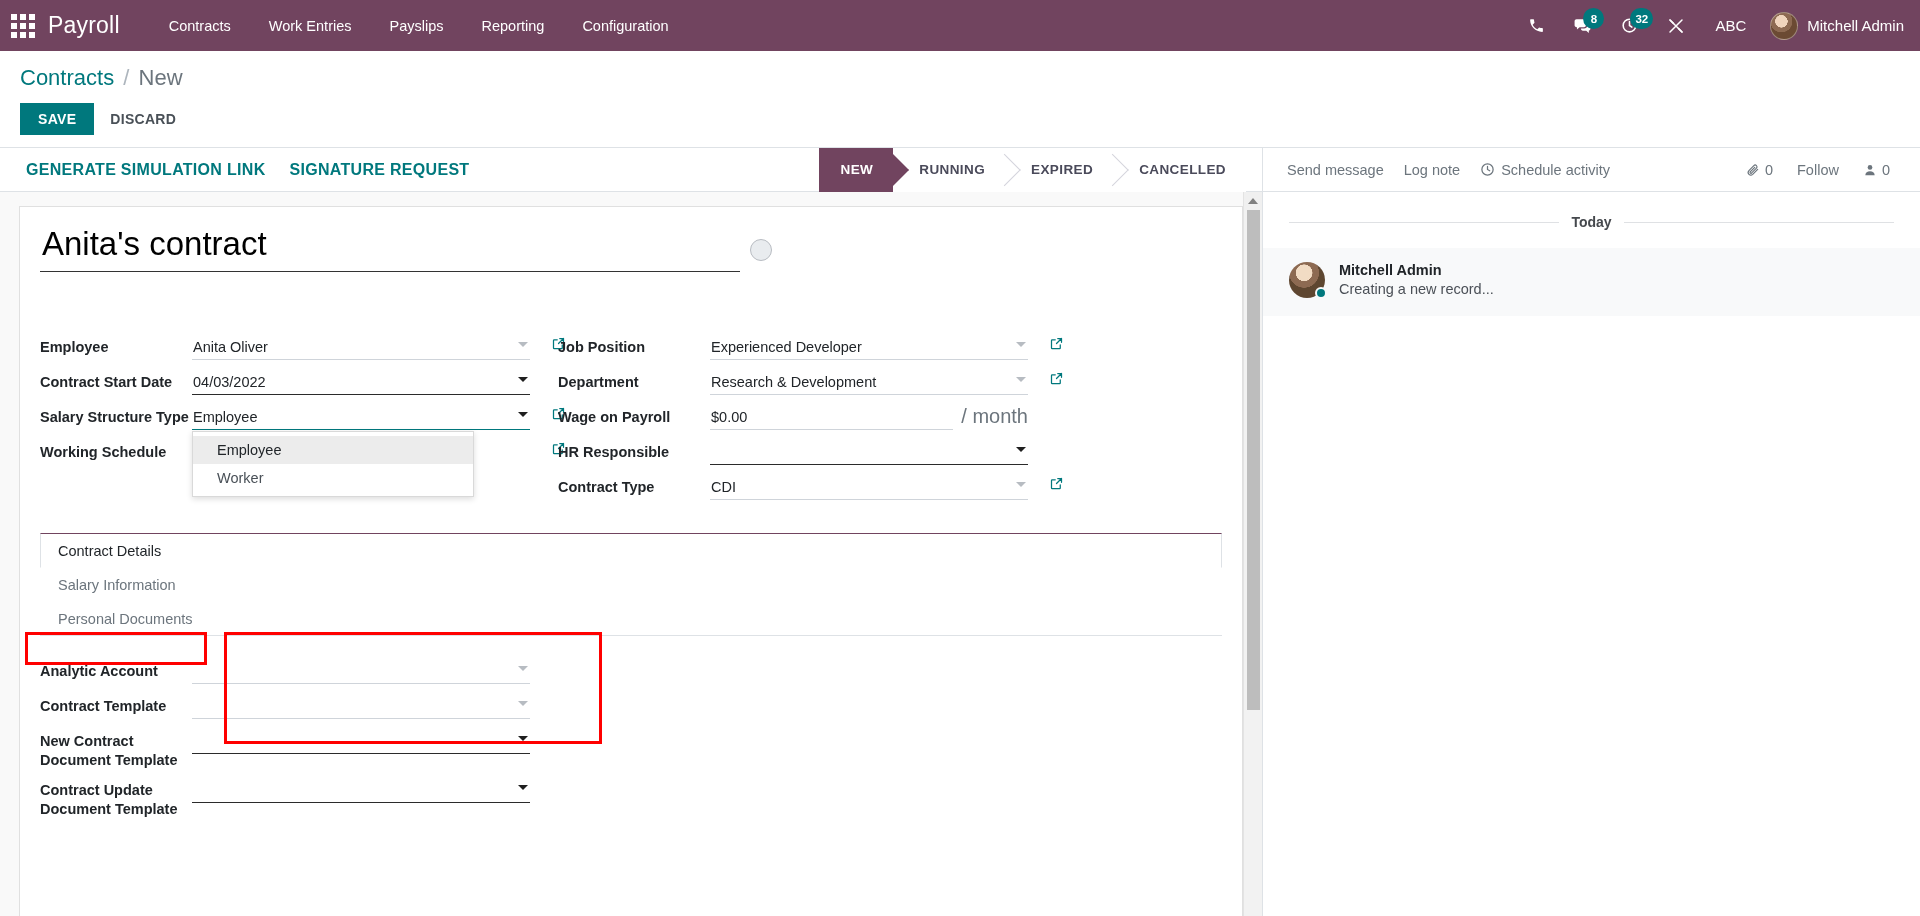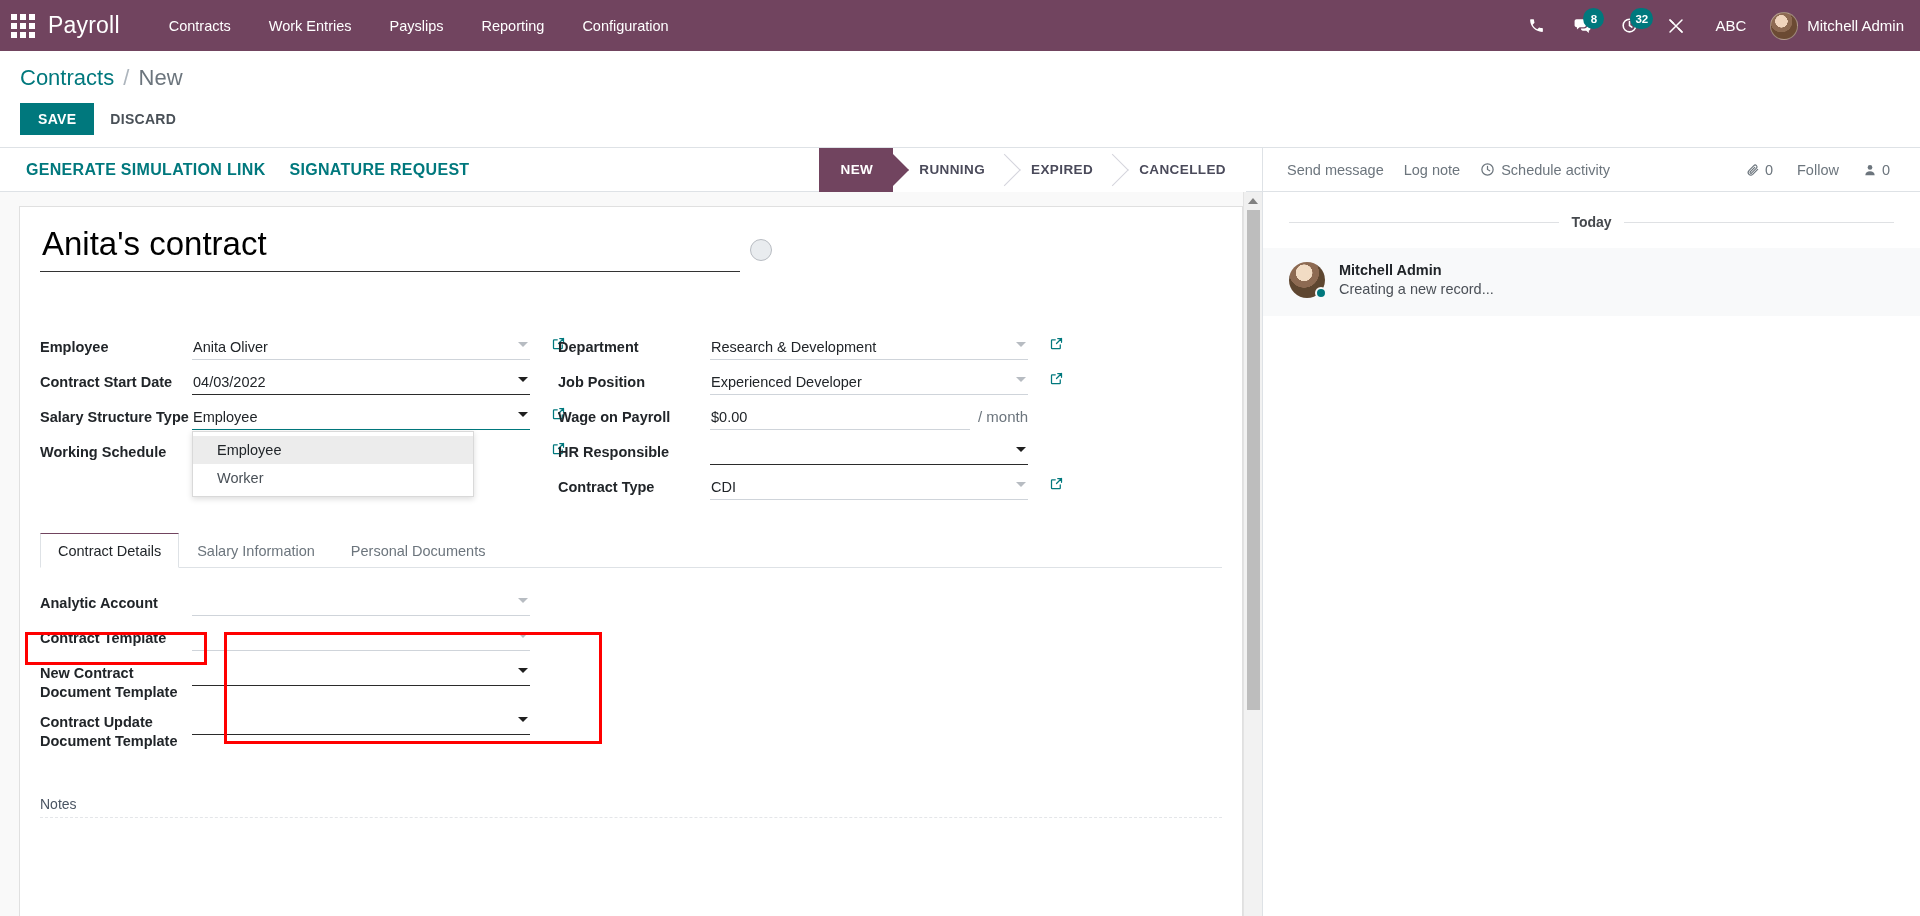--- a/index.html
+++ b/index.html
@@ -285,21 +285,21 @@
   .ext-link {
     position: absolute;
     right: -36px; top: 2px;
     color: #00787d;
     cursor: pointer;
     line-height: 1;
   }
   .wage-row .fctrl { display: flex; align-items: center; }
   .wage-row .finput { padding-right: 4px; }
   .wage-suffix {
-    font-size: 15px;
+    font-size: 20px;
     color: #6c757d;
     margin-left: 8px;
     white-space: nowrap;
     padding-bottom: 2px;
   }
 
   
   .red-box {
     position: absolute;
     border: 3px solid #ff0000;
@@ -325,20 +325,21 @@
     cursor: pointer;
     white-space: nowrap;
   }
   .dd-item.hovered { background: #ececec; color: #212529; }
 
   
   .notebook { margin-top: 24px; }
   .nb-tabs {
     display: flex;
     border-bottom: 1px solid #dee2e6;
+    flex-direction: column;
   }
   .nb-tab {
     font-size: 14.5px;
     color: #6c757d;
     padding: 9px 17px 8px 17px;
     cursor: pointer;
     border: 1px solid transparent;
     margin-bottom: -1px;
     white-space: nowrap;
   }
@@ -596,47 +597,47 @@
                   </svg>
                 </span>
               </div>
             </div>
 
           </div>
 
           <div class="col-right">
 
             <div class="frow">
+              <div class="flabel">Job Position</div>
+              <div class="fctrl">
+                <input class="finput" value="Experienced Developer" style="">
+                <span class="caret"></span>
+                <span class="ext-link">
+                  <svg width="15" height="15" viewBox="0 0 24 24" fill="none" stroke="#00787d" stroke-width="2">
+                    <path d="M14 4h6v6M20 4l-8 8" stroke-linecap="round"></path>
+                    <path d="M18 14v5a1 1 0 0 1-1 1H5a1 1 0 0 1-1-1V7a1 1 0 0 1 1-1h5" stroke-linecap="round"></path>
+                  </svg>
+                </span>
+              </div>
+            </div>
+
+            <div class="frow">
               <div class="flabel">Department</div>
               <div class="fctrl">
                 <input class="finput" value="Research &amp; Development" style="">
                 <span class="caret"></span>
                 <span class="ext-link">
                   <svg width="15" height="15" viewBox="0 0 24 24" fill="none" stroke="#00787d" stroke-width="2">
                     <path d="M14 4h6v6M20 4l-8 8" stroke-linecap="round"></path>
                     <path d="M18 14v5a1 1 0 0 1-1 1H5a1 1 0 0 1-1-1V7a1 1 0 0 1 1-1h5" stroke-linecap="round"></path>
                   </svg>
                 </span>
               </div>
             </div>
 
-            <div class="frow">
-              <div class="flabel">Job Position</div>
-              <div class="fctrl">
-                <input class="finput" value="Experienced Developer" style="">
-                <span class="caret"></span>
-                <span class="ext-link">
-                  <svg width="15" height="15" viewBox="0 0 24 24" fill="none" stroke="#00787d" stroke-width="2">
-                    <path d="M14 4h6v6M20 4l-8 8" stroke-linecap="round"></path>
-                    <path d="M18 14v5a1 1 0 0 1-1 1H5a1 1 0 0 1-1-1V7a1 1 0 0 1 1-1h5" stroke-linecap="round"></path>
-                  </svg>
-                </span>
-              </div>
-            </div>
-
             <div class="frow wage-row">
               <div class="flabel">Wage on Payroll</div>
               <div class="fctrl">
                 <input class="finput" value="$0.00" style="">
                 <span class="wage-suffix">/ month</span>
               </div>
             </div>
 
             <div class="frow">
               <div class="flabel">HR Responsible</div>
@@ -699,24 +700,20 @@
               <div class="frow">
                 <div class="flabel">Contract Update Document Template</div>
                 <div class="fctrl">
                   <input class="finput dark-underline" value="" style="">
                   <span class="caret dark"></span>
                 </div>
               </div>
 
             </div>
 
-            <div class="notes-block">
-              <div class="notes-label">Notes</div>
-              <div class="notes-line"></div>
-            </div>
           </div>
         </div>
 
       </div>
     </div>
 
     <div class="red-box" style="left:25px; top:484px; width:182px; height:33px;"></div>
     <div class="red-box" style="left:224px; top:484px; width:378px; height:112px;"></div>
 
     <div class="vscroll">

